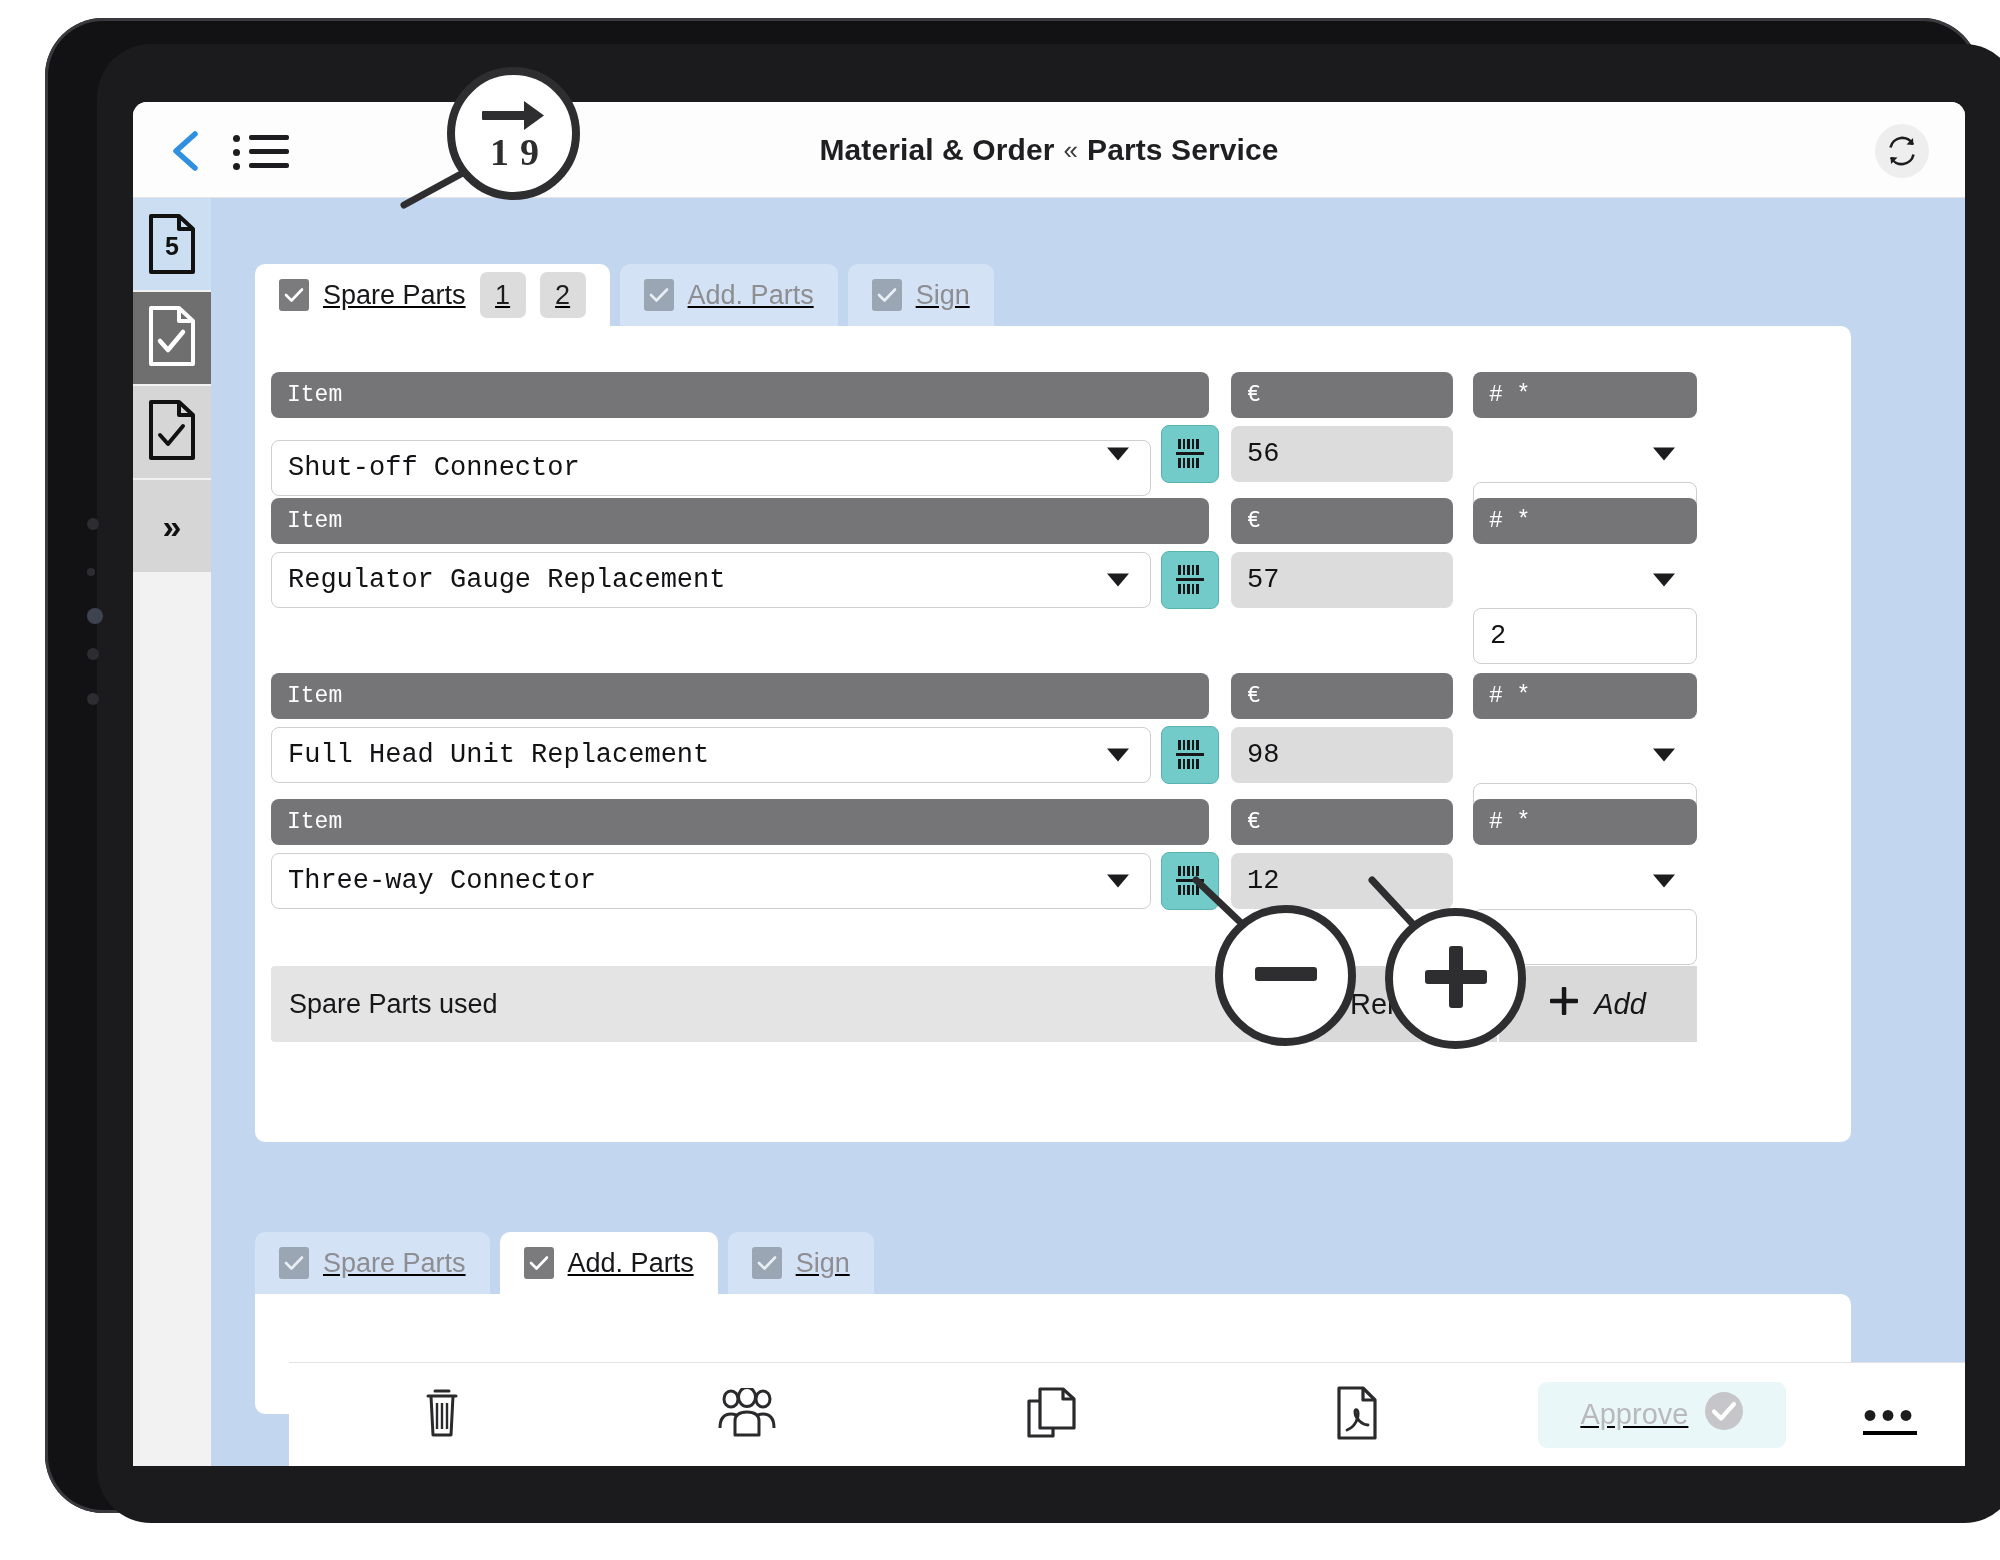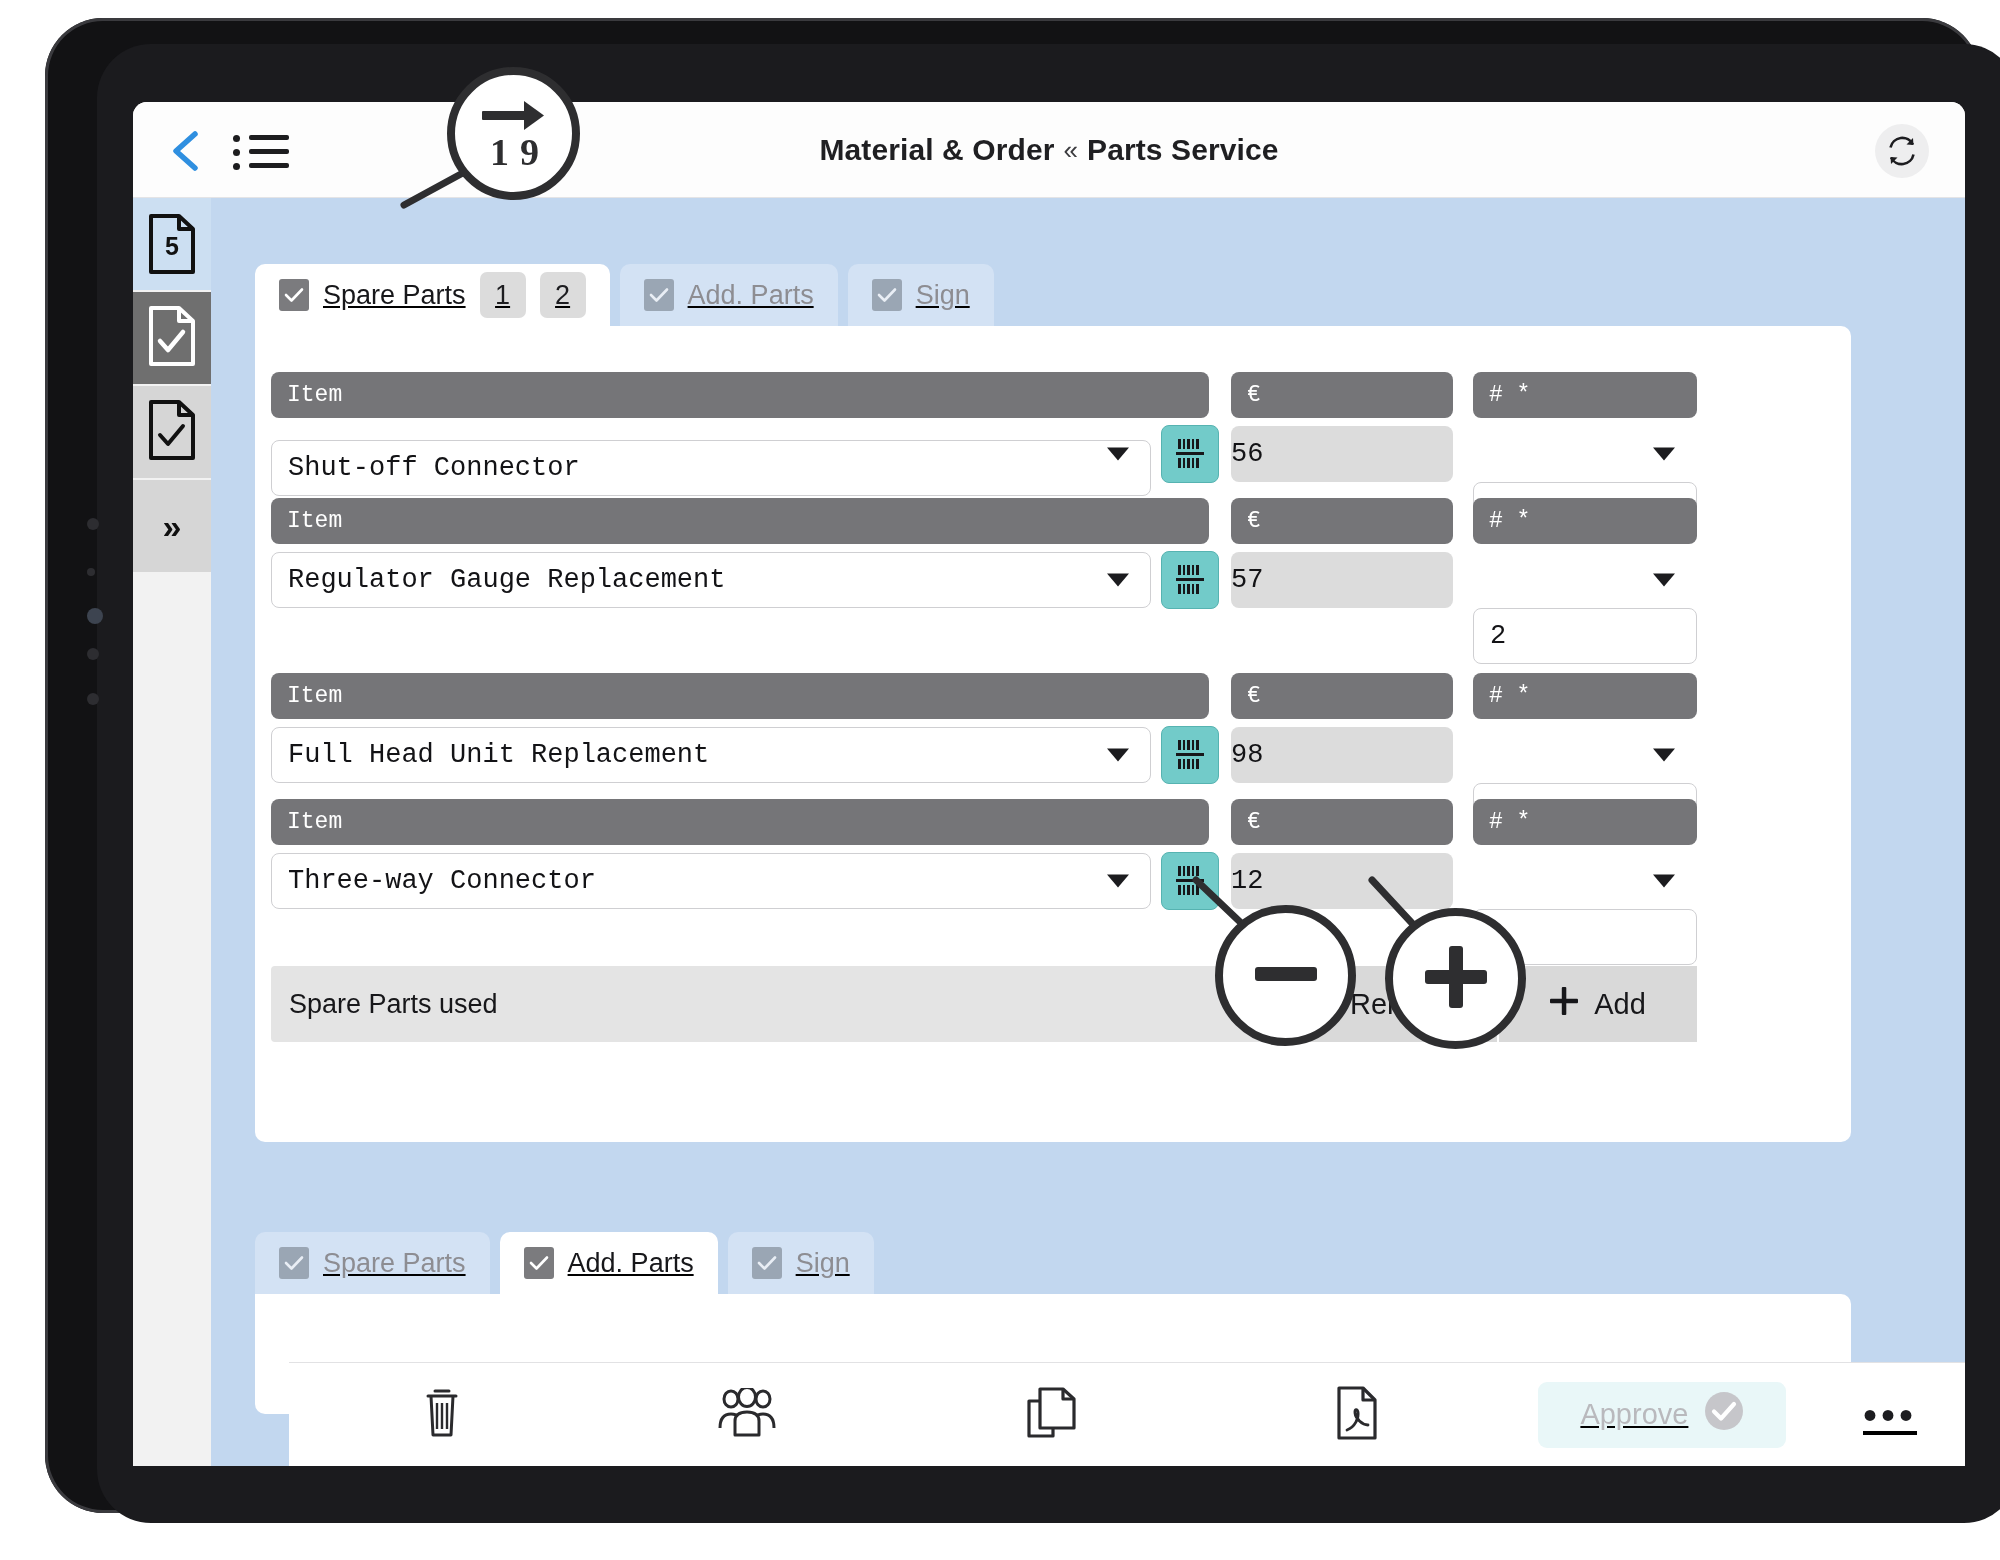--- a/index.html
+++ b/index.html
@@ -140,21 +140,21 @@
     background:#ffffff;border:1px solid #cfcfd2;
     padding:0 46px 0 16px;font-size:27px;color:#131316;
     position:relative;cursor:pointer;
   }
   .caret{
     position:absolute;right:16px;top:50%;transform:translateY(-50%);
     width:0;height:0;border-left:11px solid transparent;border-right:11px solid transparent;
     border-top:13px solid #1c1c1f;
   }
   .ro{
-    background:#dcdcdc;padding-left:0;font-size:27px;color:#131316;
+    background:#dcdcdc;padding-left:16px;font-size:27px;color:#131316;
   }
   .scanbtn{
     position:absolute;width:58px;height:58px;border-radius:8px;
     background:#72cbc9;border:1px solid #56b3b1;
     display:flex;align-items:center;justify-content:center;cursor:pointer;
     box-sizing:border-box;
   }
 
   
   #usedbar{
@@ -433,21 +433,21 @@
           <div id="usedbar" style="left:16px;top:640px;width:1426px;">
             <span class="lbl">Spare Parts used</span>
             <div class="actbtn">
               <span>
                 <svg width="28" height="6" viewBox="0 0 28 6">
                     <rect width="28" height="4.5" y="0.7" rx="1" fill="#17171a"></rect>
                   </svg>
               </span>
               <span>Remove</span>
             </div>
-            <div class="actbtn" style="width:200px;">
+            <div class="actbtn" style="width:200px;font-style:italic;">
               <span>
                 <svg width="28" height="28" viewBox="0 0 28 28">
                   <rect x="0" y="11.8" width="28" height="4.5" rx="1" fill="#17171a"></rect>
                   <rect x="11.8" y="0" width="4.5" height="28" rx="1" fill="#17171a"></rect>
                 </svg>
               </span>
               <span>Add</span>
             </div>
           </div>
         </div>

